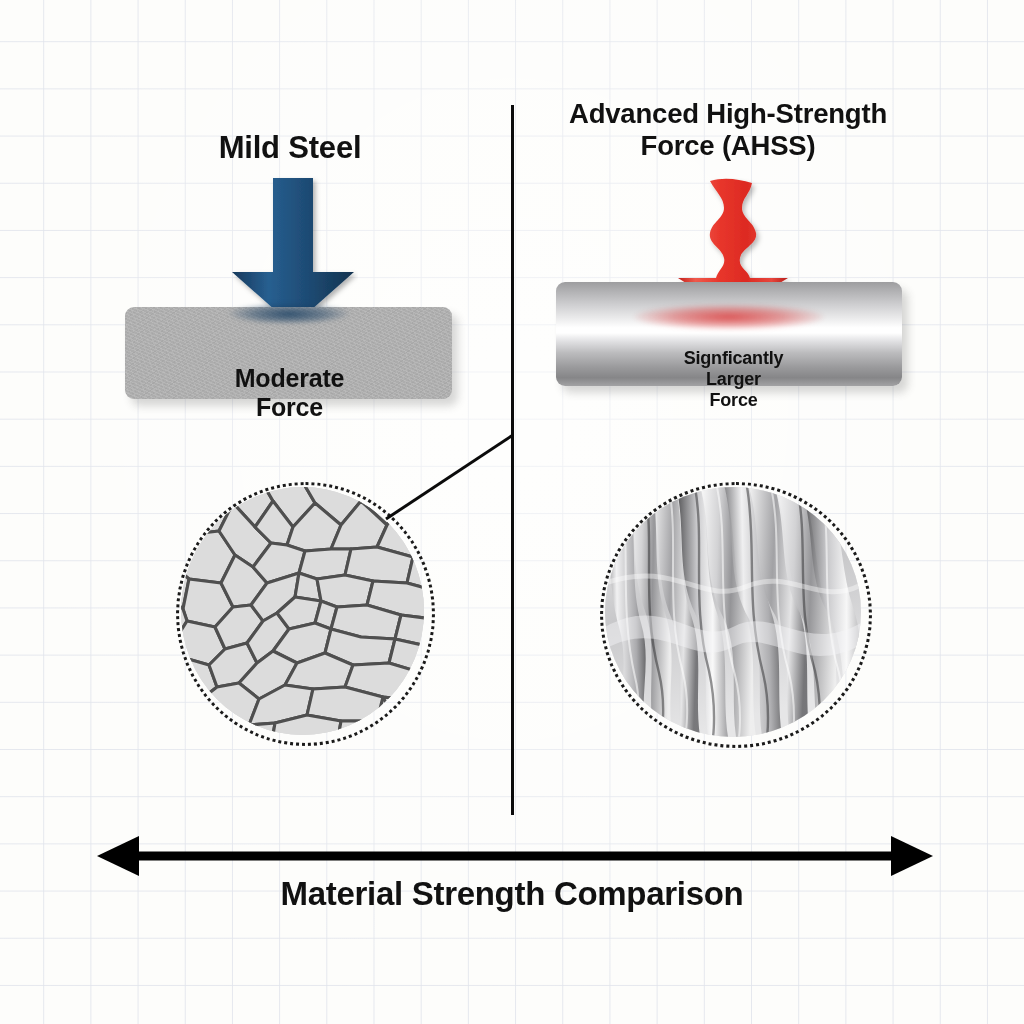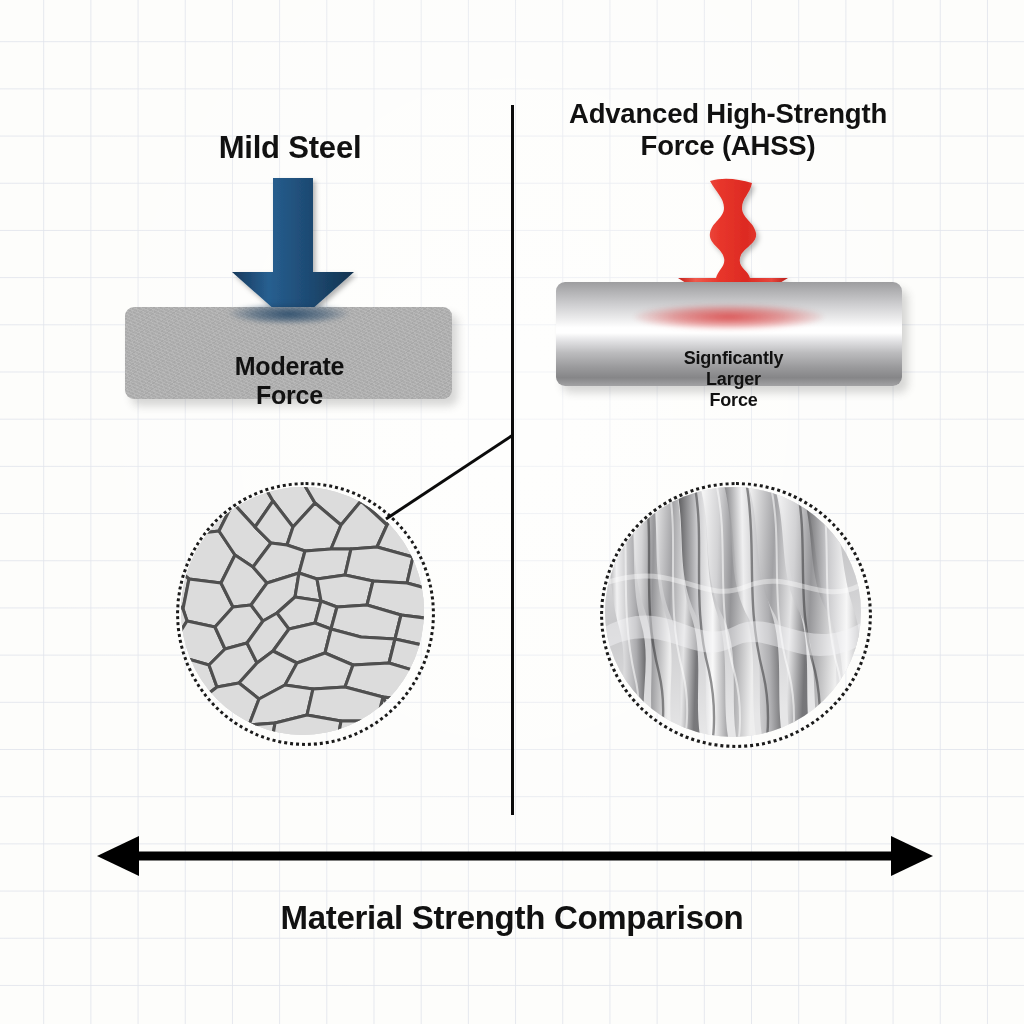--- a/index.html
+++ b/index.html
@@ -113,26 +113,26 @@
   #divider{
     position:absolute;left:511px;top:105px;width:2.6px;height:710px;
     background:#0b0b0b;
   }
   #leader{position:absolute;left:380px;top:425px;width:140px;height:100px;}
 
   
   #axis{position:absolute;left:95px;top:833px;width:840px;height:46px;}
   #caption{
     left:112px;top:875px;width:800px;
-    font-size:33px;letter-spacing:-.3px;margin-top:24px;
+    font-size:33px;letter-spacing:-.3px;
   }
 
   
   #cap-mild{
-    left:182px;top:352px;width:215px;
+    left:182px;top:364px;width:215px;
     font-size:25px;
   }
   #cap-ahss{
     left:626px;top:348px;width:215px;
     font-size:18px;
   }
 </style>
 </head>
 <body>
 

